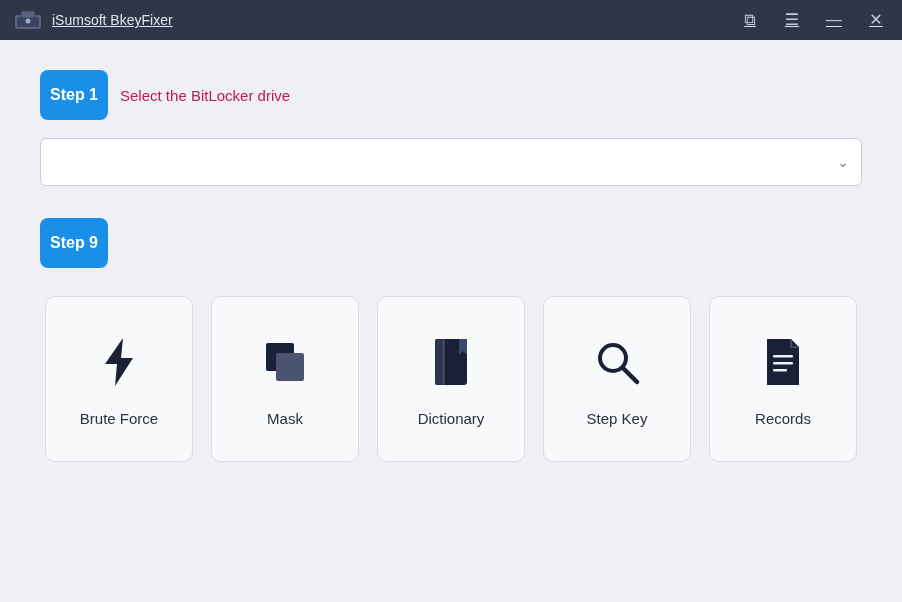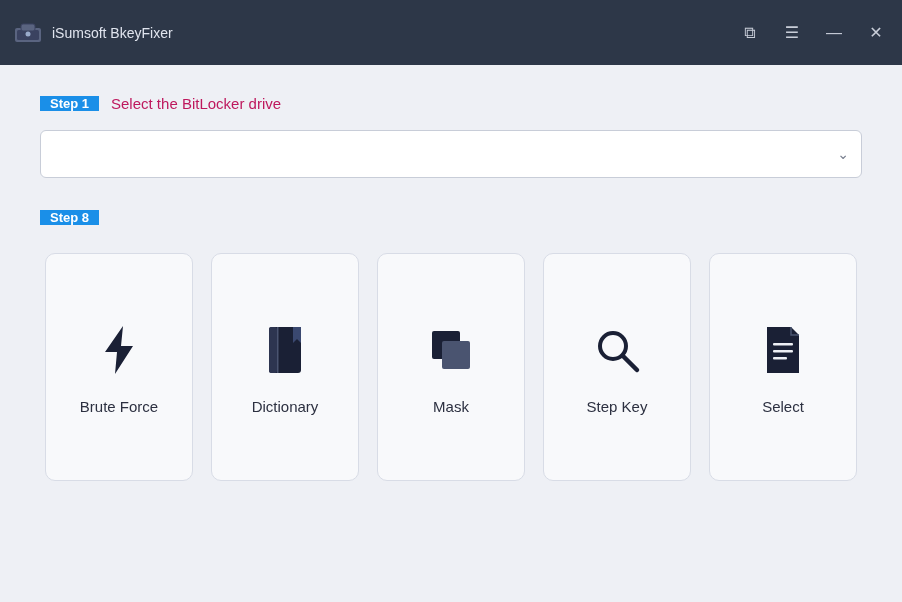--- a/index.html
+++ b/index.html
@@ -10,26 +10,27 @@
       height: 602px;
       overflow: hidden;
       display: flex;
       flex-direction: column;
     }
 
     
     .titlebar {
       background: #2d3748;
       color: #e0e4ee;
-      height: 65px;
+      height: 40px;
       display: flex;
       align-items: center;
       padding: 0 14px;
       user-select: none;
       flex-shrink: 0;
+      text-decoration: underline;
     }
     .titlebar-icon {
       width: 28px;
       height: 28px;
       margin-right: 10px;
       display: flex;
       align-items: center;
       justify-content: center;
     }
     .titlebar-title {
@@ -69,24 +70,24 @@
     
     .step-row {
       display: flex;
       align-items: center;
       gap: 12px;
       margin-bottom: 18px;
     }
     .step-badge {
       background: #1a8fe8;
       color: #ffffff;
-      font-size: 13px;
+      font-size: 16px;
       font-weight: 600;
-      padding: 0 10px;
-      border-radius: 0;
+      padding: 16px 10px;
+      border-radius: 8px;
     }
     .step-text {
       font-size: 15px;
       color: #be185d;
     }
 
     
     .drive-select-wrapper {
       background: #ffffff;
       border: 1.5px solid #c8cdd8;
@@ -121,21 +122,21 @@
     .mode-cards {
       display: flex;
       gap: 18px;
       justify-content: center;
     }
     .mode-card {
       background: #f8f9fb;
       border: 1.5px solid #d8dce6;
       border-radius: 10px;
       width: 148px;
-      height: 228px;
+      height: 166px;
       display: flex;
       flex-direction: column;
       align-items: center;
       justify-content: center;
       cursor: pointer;
       transition: border-color 0.15s, box-shadow 0.15s;
       gap: 18px;
     }
     .mode-icon {
       width: 60px;
@@ -182,55 +183,55 @@
   </div>
 
   <div class="drive-select-wrapper">
     <select class="drive-select">
       <option value=""></option>
     </select>
     <span class="drive-chevron">⌄</span>
   </div>
 
   <div class="step-row step2-row">
-    <span class="step-badge">Step 8</span>
+    <span class="step-badge">Step 9</span>
   </div>
 
   <div class="mode-cards">
 
     <div class="mode-card">
       <div class="mode-icon">
         <svg width="44" height="52" viewBox="0 0 44 52" fill="none">
           <polygon points="26,2 8,28 20,28 18,50 36,22 24,22" fill="#1a2035"></polygon>
         </svg>
       </div>
       <span class="mode-label">Brute Force</span>
+    </div>
+
+    <div class="mode-card">
+      <div class="mode-icon">
+        <svg width="50" height="50" viewBox="0 0 50 50" fill="none">
+          <rect x="6" y="6" width="28" height="28" rx="2" fill="#1a2035"></rect>
+          <rect x="16" y="16" width="28" height="28" rx="2" fill="#4a5470"></rect>
+        </svg>
+      </div>
+      <span class="mode-label">Mask</span>
     </div>
 
     <div class="mode-card">
       <div class="mode-icon">
         <svg width="44" height="50" viewBox="0 0 44 50" fill="none">
           <rect x="6" y="2" width="32" height="46" rx="3" fill="#1a2035"></rect>
           <rect x="6" y="2" width="8" height="46" rx="2" fill="#2d3550"></rect>
           <rect x="14" y="2" width="1.5" height="46" fill="#4a5470"></rect>
 
           <polygon points="30,2 38,2 38,18 34,14 30,18" fill="#3a4870"></polygon>
         </svg>
       </div>
       <span class="mode-label">Dictionary</span>
-    </div>
-
-    <div class="mode-card">
-      <div class="mode-icon">
-        <svg width="50" height="50" viewBox="0 0 50 50" fill="none">
-          <rect x="6" y="6" width="28" height="28" rx="2" fill="#1a2035"></rect>
-          <rect x="16" y="16" width="28" height="28" rx="2" fill="#4a5470"></rect>
-        </svg>
-      </div>
-      <span class="mode-label">Mask</span>
     </div>
 
     <div class="mode-card">
       <div class="mode-icon">
         <svg width="48" height="48" viewBox="0 0 48 48" fill="none">
           <circle cx="20" cy="20" r="13" stroke="#1a2035" stroke-width="4" fill="none"></circle>
           <line x1="30" y1="30" x2="44" y2="44" stroke="#1a2035" stroke-width="4.5" stroke-linecap="round"></line>
         </svg>
       </div>
       <span class="mode-label">Step Key</span>
@@ -239,17 +240,17 @@
     <div class="mode-card">
       <div class="mode-icon">
         <svg width="40" height="50" viewBox="0 0 40 50" fill="none">
           <path d="M4 2 L28 2 L36 10 L36 48 L4 48 Z" fill="#1a2035" rx="2"></path>
           <path d="M28 2 L28 10 L36 10" fill="none" stroke="#4a5470" stroke-width="1.5"></path>
           <rect x="10" y="18" width="20" height="2.5" rx="1" fill="#eef0f5"></rect>
           <rect x="10" y="25" width="20" height="2.5" rx="1" fill="#eef0f5"></rect>
           <rect x="10" y="32" width="14" height="2.5" rx="1" fill="#eef0f5"></rect>
         </svg>
       </div>
-      <span class="mode-label">Select</span>
+      <span class="mode-label">Records</span>
     </div>
 
   </div>
 </div>
 
 </body></html>

